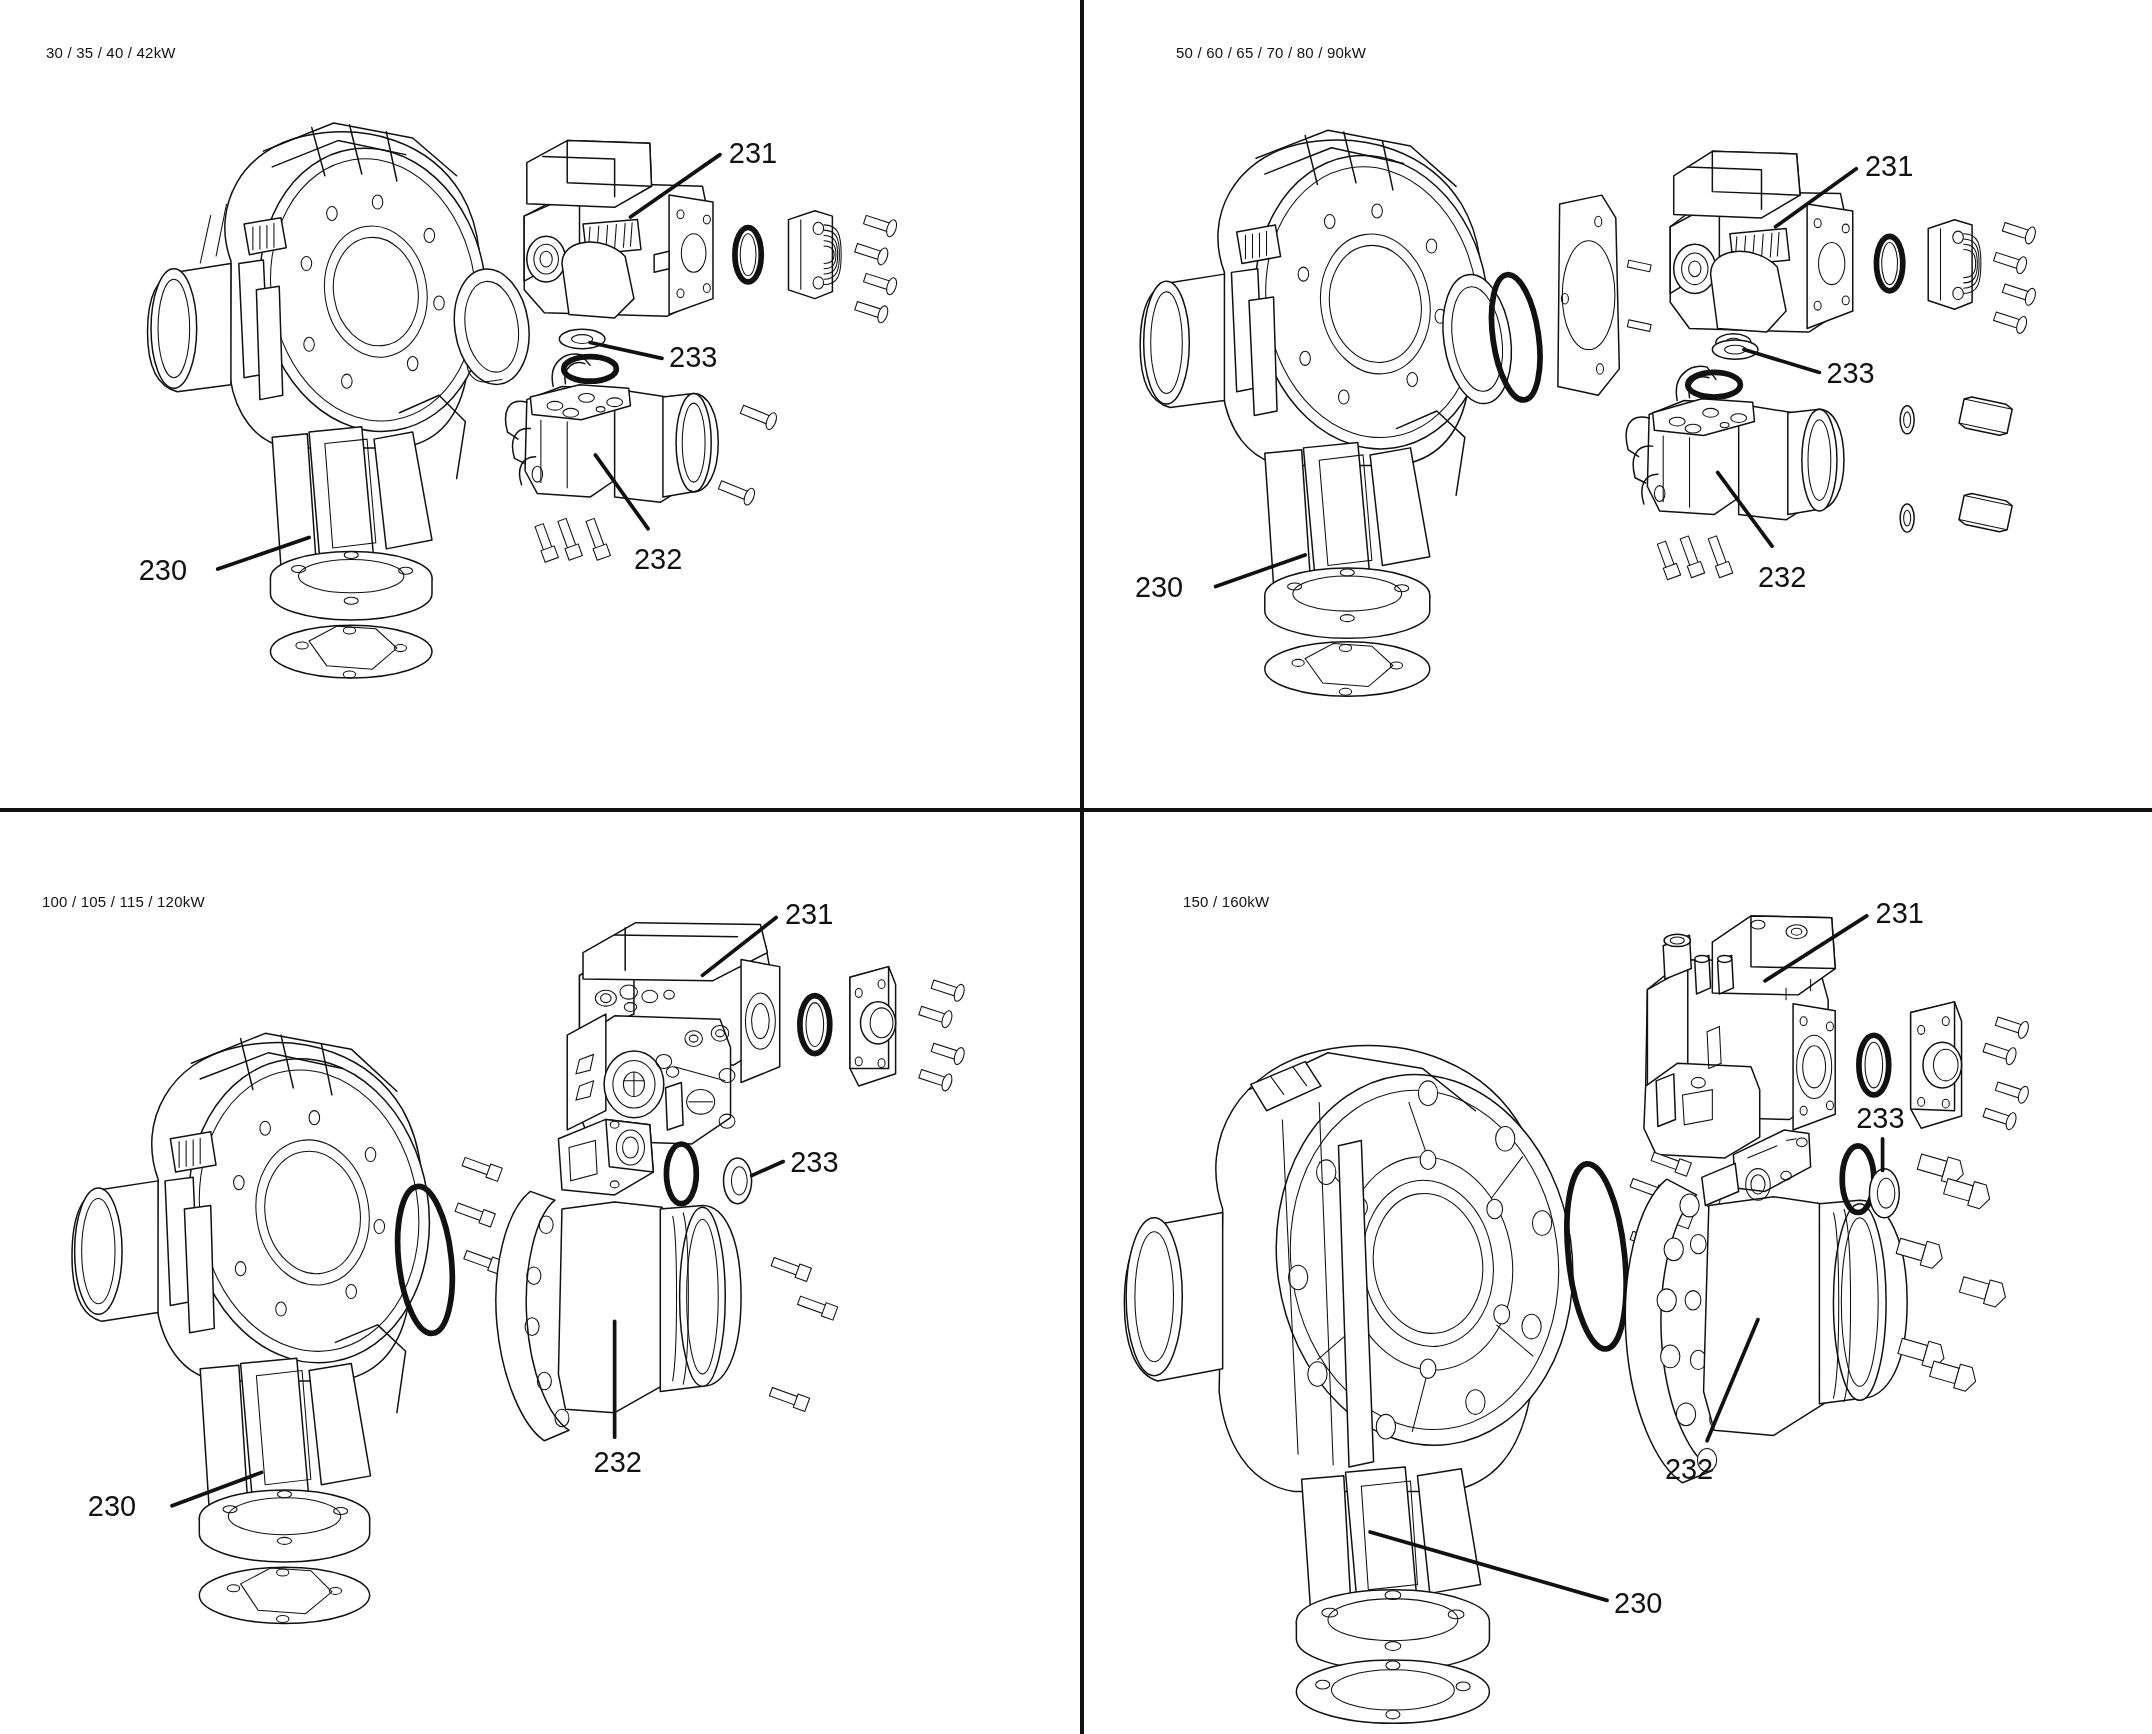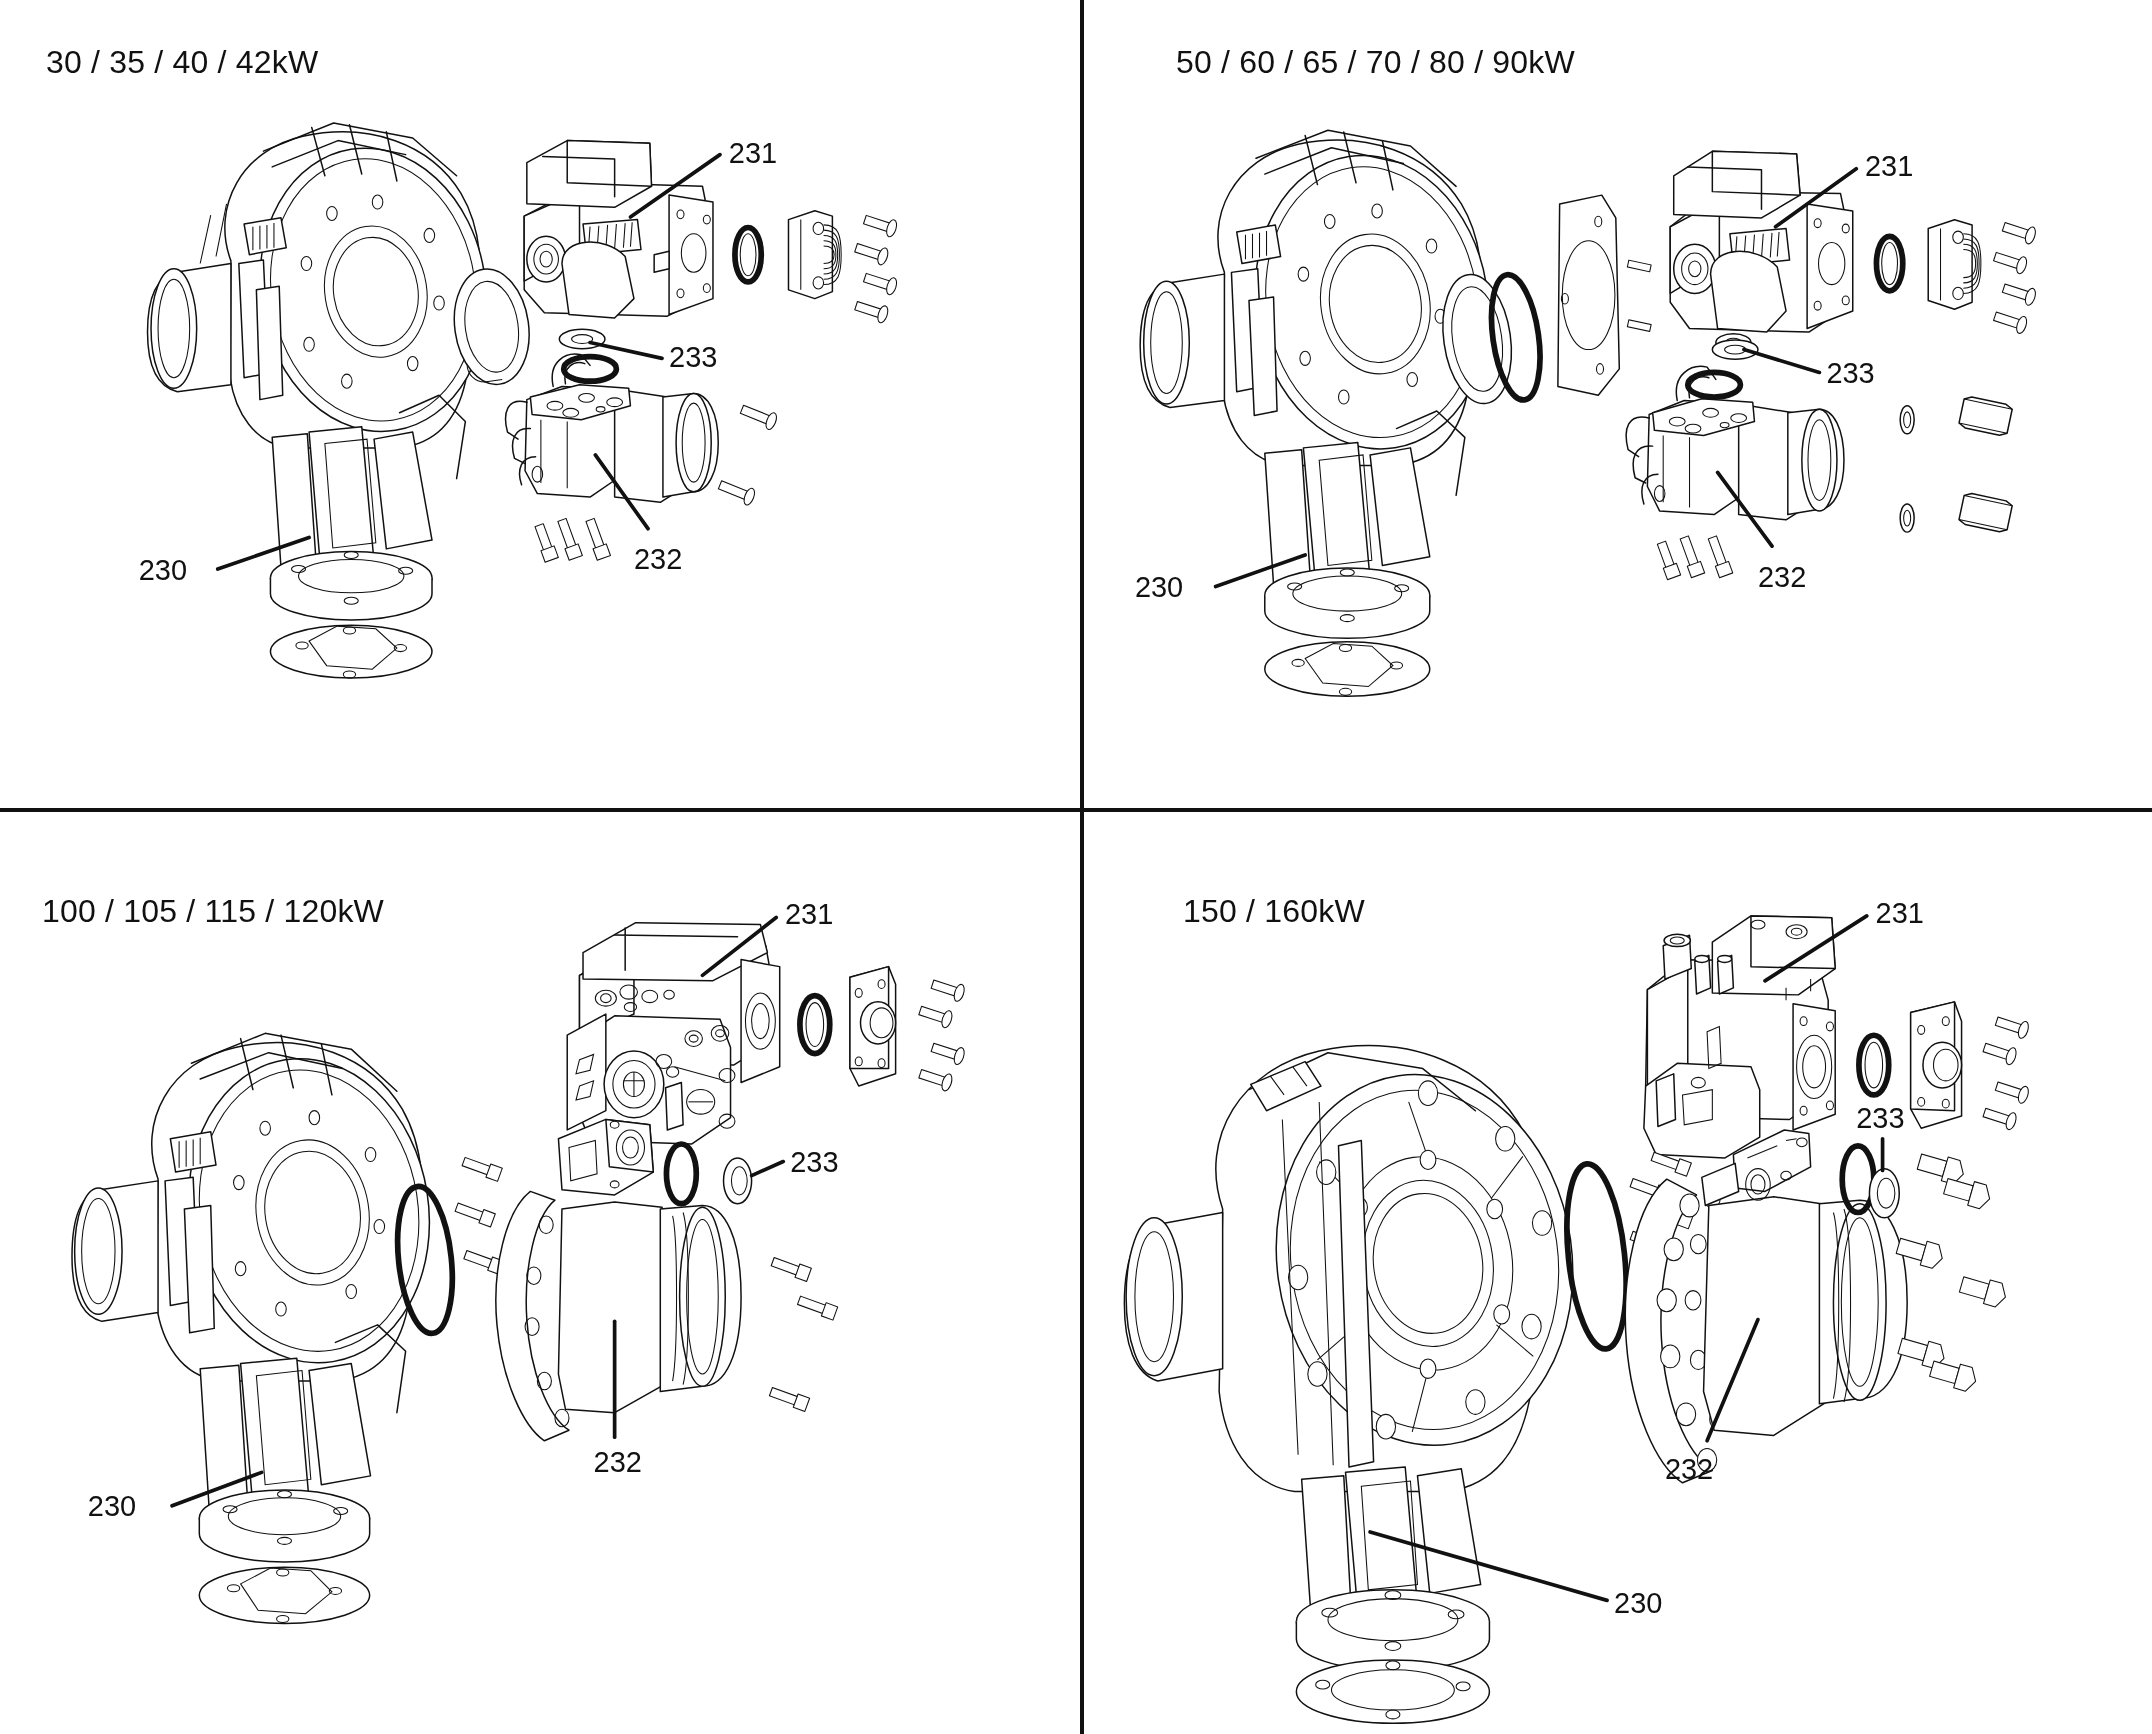--- a/index.html
+++ b/index.html
@@ -15,21 +15,21 @@
   #div-horiz{left:0;top:808px;width:2152px;height:4.4px;}
 
   .quad{position:absolute;}
   #quad-tl{left:0;top:0;width:1080px;height:808px;}
   #quad-tr{left:1084px;top:0;width:1048px;height:808px;}
   #quad-bl{left:0;top:812px;width:1080px;height:923px;}
   #quad-br{left:1084px;top:812px;width:1253px;height:923px;}
 
   .quad-label{
     position:absolute;
-    font-size:32px;
+    font-size:15px;
     color:#111;
     letter-spacing:0.2px;
     white-space:nowrap;
     font-family:"Liberation Sans", sans-serif;
     text-align:center;
   }
   #label-tl{left:46px;top:44px;}
   #label-tr{left:1176px;top:44px;}
   #label-bl{left:42px;top:893px;}
   #label-br{left:1183px;top:893px;}

